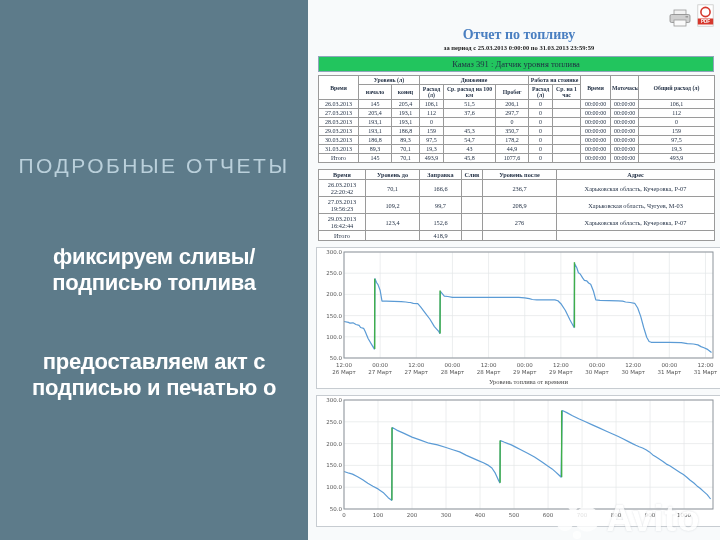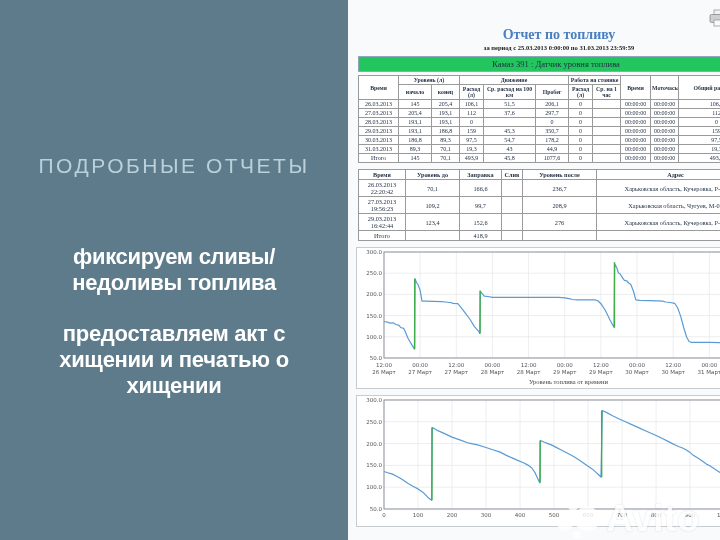--- a/index.html
+++ b/index.html
@@ -1,25 +1,25 @@
 <!DOCTYPE html>
 <html><head>
 <meta charset="utf-8">
 <style>
   html,body{margin:0;padding:0;background:#ffffff;}
   .slide{width:720px;height:540px;display:flex;position:relative;overflow:hidden;
          font-family:"Liberation Sans",sans-serif;background:#ffffff;}
 
   
-  .left-panel{width:348px;flex-shrink:0;background:#5d7b8a;text-align:center;color:#fff;}
+  .left-panel{width:308px;flex-shrink:0;background:#5d7b8a;text-align:center;color:#fff;}
   .panel-heading{margin-top:152px;font-size:21px;line-height:1.32;letter-spacing:2.5px;
                  font-weight:300;color:#bad0db;}
   .panel-bullet{font-weight:bold;font-size:22px;line-height:1.2;color:#ffffff;letter-spacing:-0.3px;}
   .bullet-1{margin-top:64px;}
-  .bullet-2{margin-top:24px;}
+  .bullet-2{margin-top:52px;}
 
   
   .right-panel{flex:1;background:#f8fafb;position:relative;padding:0 8px;}
   .report-icons{position:absolute;top:4px;right:16px;display:flex;gap:6px;align-items:flex-end;}
   .report-title{margin-top:27px;text-align:center;font-family:"Liberation Serif",serif;
                 font-weight:bold;font-size:14px;color:#4a7fc1;}
   .report-subtitle{text-align:center;font-family:"Liberation Serif",serif;font-size:6.5px;
                    font-weight:bold;color:#222;margin-top:1px;}
   .vehicle-bar{margin:5px 0 0 2px;width:394px;background:#22c55e;border:1px solid #8fa6bb;
                text-align:center;font-family:"Liberation Serif",serif;font-size:8.5px;
@@ -47,26 +47,25 @@
 <body>
 
 <div class="slide">
 
   <div class="left-panel">
     <div class="panel-heading">
       <div>ПОДРОБНЫЕ ОТЧЕТЫ</div>
     </div>
     <div class="panel-bullet bullet-1">
       <div>фиксируем сливы/</div>
-      <div>недоливы топлива</div>
+      <div>подписью топлива</div>
     </div>
     <div class="panel-bullet bullet-2">
       <div>предоставляем акт с</div>
-      <div>хищении и печатью о</div>
-      <div>хищении</div>
+      <div>подписью и печатью о</div>
     </div>
   </div>
 
   <div class="right-panel">
 
     <div class="report-icons">
       <svg width="22" height="18" viewBox="0 0 22 18">
         <rect x="5" y="1" width="12" height="5" fill="#f2f2f2" stroke="#999" stroke-width="0.8"></rect>
         <rect x="1" y="5.5" width="20" height="8" rx="1.5" fill="#cfcfcf" stroke="#8a8a8a" stroke-width="0.8"></rect>
         <rect x="5" y="11" width="12" height="6" fill="#fafafa" stroke="#999" stroke-width="0.8"></rect>

